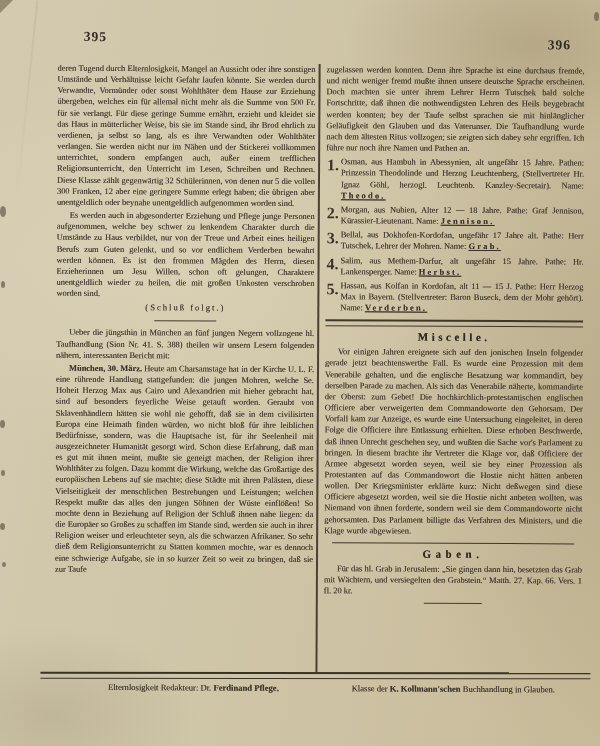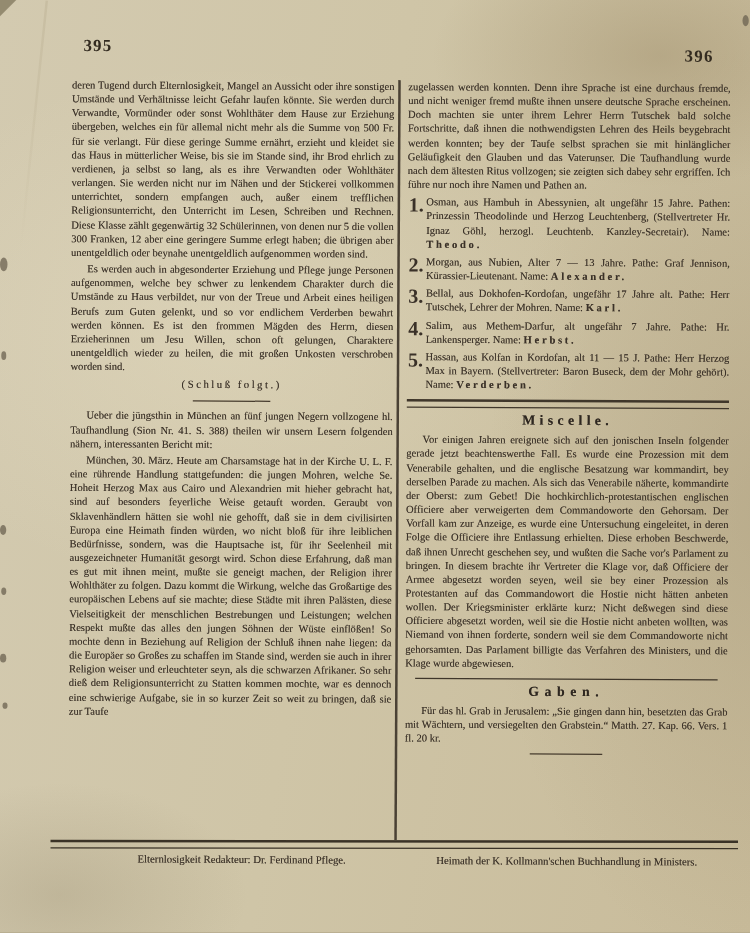--- a/index.html
+++ b/index.html
@@ -13,41 +13,41 @@
     background:
       radial-gradient(ellipse 260px 150px at 88% 6%, rgba(150,132,96,.40), transparent 70%),
       radial-gradient(ellipse 300px 500px at 102% 55%, rgba(146,130,98,.28), transparent 75%),
       radial-gradient(ellipse 420px 300px at 30% 35%, rgba(236,228,203,.35), transparent 70%),
       radial-gradient(ellipse 200px 120px at 8% 96%, rgba(130,118,90,.22), transparent 75%),
       linear-gradient(100deg,#d3cab0 0%,#cfc5a7 45%,#c8bb9a 100%);
     color:#3a3128;
   }
   .content{position:absolute;inset:0;transform:rotate(.3deg);transform-origin:50% 50%;}
   .pageno{position:absolute;font-weight:bold;font-size:13.5px;letter-spacing:1px;color:#332b20;}
-  .pageno.left{left:65px;top:30px;}
+  .pageno.left{left:82px;top:30px;}
   .pageno.right{left:546px;top:36px;}
   .col{position:absolute;top:64px;width:258px;height:608px;overflow:hidden;}
   .col.left{left:56px;}
   .col.right{left:325px;}
   .vdivider{position:absolute;left:317px;top:64px;width:1.5px;height:608px;background:#4a4134;}
   p{font-size:8.45px;line-height:11.15px;margin:0;text-align:justify;
     text-shadow:0 0 .4px rgba(56,46,34,.55);}
   p.indent{text-indent:13px;}
-  .lead{font-weight:normal;}
+  .lead{font-weight:bold;}
   .center{text-align:center;}
   .schluss{margin-top:3px;letter-spacing:2px;font-size:8.6px;}
   .hr-short{width:62px;height:0;border-top:1.6px solid #473c2e;margin:7px auto 6px auto;}
   .hr-tiny{width:58px;height:0;border-top:1.2px solid #473c2e;margin:6px auto 0 auto;}
   .hr-double{height:4px;border-top:2.2px solid #3f362a;border-bottom:1px solid #3f362a;margin:6px 0 4px 0;}
   .hr-single{height:0;border-top:1.8px solid #3f362a;margin:6px 8px 4px 8px;}
   .section-title{font-weight:bold;font-size:11px;letter-spacing:3.5px;text-align:center;
     margin:2px 0 4px 0;color:#2e2720;text-shadow:0 0 .4px rgba(46,39,32,.6);}
   .li{position:relative;padding-left:15px;margin-top:3px;}
   .li .num{position:absolute;left:1px;top:0;font-weight:bold;}
-  .spaced{letter-spacing:2.2px;font-weight:bold;}
+  .spaced{letter-spacing:2.2px;font-weight:bold;text-decoration:underline;}
   .footrule{position:absolute;left:42px;top:672px;width:550px;height:4px;
     border-top:2.4px solid #3a3226;border-bottom:1.1px solid #3a3226;transform:rotate(-.25deg);}
   .footer-text{position:absolute;top:683px;font-size:8.6px;color:#3a3128;
     text-shadow:0 0 .4px rgba(56,46,34,.55);}
   .footer-text.left{left:80px;width:230px;text-align:center;}
   .footer-text.right{left:330px;width:250px;text-align:center;}
   .speck{position:absolute;background:#6b6250;border-radius:50%;opacity:.75;}
   .corner{position:absolute;left:0;top:0;width:0;height:0;
     border-left:13px solid #857b60;border-bottom:13px solid transparent;opacity:.8;}
   .crease{position:absolute;left:26px;top:0;width:2px;height:200px;
@@ -88,29 +88,29 @@
 
     <div class="col right">
       <p>zugelassen werden konnten. Denn ihre Sprache ist eine durchaus fremde, und nicht weniger fremd mußte ihnen unsere deutsche Sprache erscheinen. Doch machten sie unter ihrem Lehrer Herrn Tutschek bald solche Fortschritte, daß ihnen die nothwendigsten Lehren des Heils beygebracht werden konnten; bey der Taufe selbst sprachen sie mit hinlänglicher Geläufigkeit den Glauben und das Vaterunser. Die Taufhandlung wurde nach dem ältesten Ritus vollzogen; sie zeigten sich dabey sehr ergriffen. Ich führe nur noch ihre Namen und Pathen an.</p>
 
       <div class="li">
         <span class="num">1.</span>
         <p><span>Osman, aus Hambuh in Abessynien, alt ungefähr 15 Jahre. Pathen: Prinzessin Theodolinde und Herzog Leuchtenberg, (Stellvertreter Hr. Ignaz Göhl, herzogl. Leuchtenb. Kanzley-Secretair). Name:</span> <span class="spaced">Theodo.</span></p>
       </div>
       <div class="li">
         <span class="num">2.</span>
-        <p><span>Morgan, aus Nubien, Alter 7 — 13 Jahre. Pathe: Graf Jennison, Kürassier-Lieutenant. Name:</span> <span class="spaced">Alexander.</span></p>
+        <p><span>Morgan, aus Nubien, Alter 12 — 18 Jahre. Pathe: Graf Jennison, Kürassier-Lieutenant. Name:</span> <span class="spaced">Jennison.</span></p>
       </div>
       <div class="li">
         <span class="num">3.</span>
-        <p><span>Bellal, aus Dokhofen-Kordofan, ungefähr 17 Jahre alt. Pathe: Herr Tutschek, Lehrer der Mohren. Name:</span> <span class="spaced">Karl.</span></p>
+        <p><span>Bellal, aus Dokhofen-Kordofan, ungefähr 17 Jahre alt. Pathe: Herr Tutschek, Lehrer der Mohren. Name:</span> <span class="spaced">Grab.</span></p>
       </div>
       <div class="li">
         <span class="num">4.</span>
-        <p><span>Salim, aus Methem-Darfur, alt ungefähr 7 Jahre. Pathe: Hr. Lankensperger. Name:</span> <span class="spaced">Herbst.</span></p>
+        <p><span>Salim, aus Methem-Darfur, alt ungefähr 15 Jahre. Pathe: Hr. Lankensperger. Name:</span> <span class="spaced">Herbst.</span></p>
       </div>
       <div class="li">
         <span class="num">5.</span>
         <p><span>Hassan, aus Kolfan in Kordofan, alt 11 — 15 J. Pathe: Herr Herzog Max in Bayern. (Stellvertreter: Baron Buseck, dem der Mohr gehört). Name:</span> <span class="spaced">Verderben.</span></p>
       </div>
 
       <div class="hr-double"></div>
       <div class="section-title">Miscelle.</div>
       <p class="indent">Vor einigen Jahren ereignete sich auf den jonischen Inseln folgender gerade jetzt beachtenswerthe Fall. Es wurde eine Prozession mit dem Venerabile gehalten, und die englische Besatzung war kommandirt, bey derselben Parade zu machen. Als sich das Venerabile näherte, kommandirte der Oberst: zum Gebet! Die hochkirchlich-protestantischen englischen Officiere aber verweigerten dem Commandoworte den Gehorsam. Der Vorfall kam zur Anzeige, es wurde eine Untersuchung eingeleitet, in deren Folge die Officiere ihre Entlassung erhielten. Diese erhoben Beschwerde, daß ihnen Unrecht geschehen sey, und wußten die Sache vor's Parlament zu bringen. In diesem brachte ihr Vertreter die Klage vor, daß Officiere der Armee abgesetzt worden seyen, weil sie bey einer Prozession als Protestanten auf das Commandowort die Hostie nicht hätten anbeten wollen. Der Kriegsminister erklärte kurz: Nicht deßwegen sind diese Officiere abgesetzt worden, weil sie die Hostie nicht anbeten wollten, was Niemand von ihnen forderte, sondern weil sie dem Commandoworte nicht gehorsamten. Das Parlament billigte das Verfahren des Ministers, und die Klage wurde abgewiesen.</p>
 
@@ -118,16 +118,16 @@
       <div class="section-title" style="letter-spacing:4.5px;">Gaben.</div>
       <p class="indent">Für das hl. Grab in Jerusalem: „Sie gingen dann hin, besetzten das Grab mit Wächtern, und versiegelten den Grabstein.“ Matth. 27. Kap. 66. Vers. 1 fl. 20 kr.</p>
       <div class="hr-tiny"></div>
     </div>
 
     <div class="footrule"></div>
     <div class="footer-text left">
       <span>Elternlosigkeit Redakteur: Dr. </span><span class="lead">Ferdinand Pflege.</span>
     </div>
     <div class="footer-text right">
-      <span>Heimath der </span><span class="lead">K. Kollmann'schen</span><span> Buchhandlung in Ministers.</span>
+      <span>Klasse der </span><span class="lead">K. Kollmann'schen</span><span> Buchhandlung in Glauben.</span>
     </div>
   </div>
 </div>
 
 </body></html>

